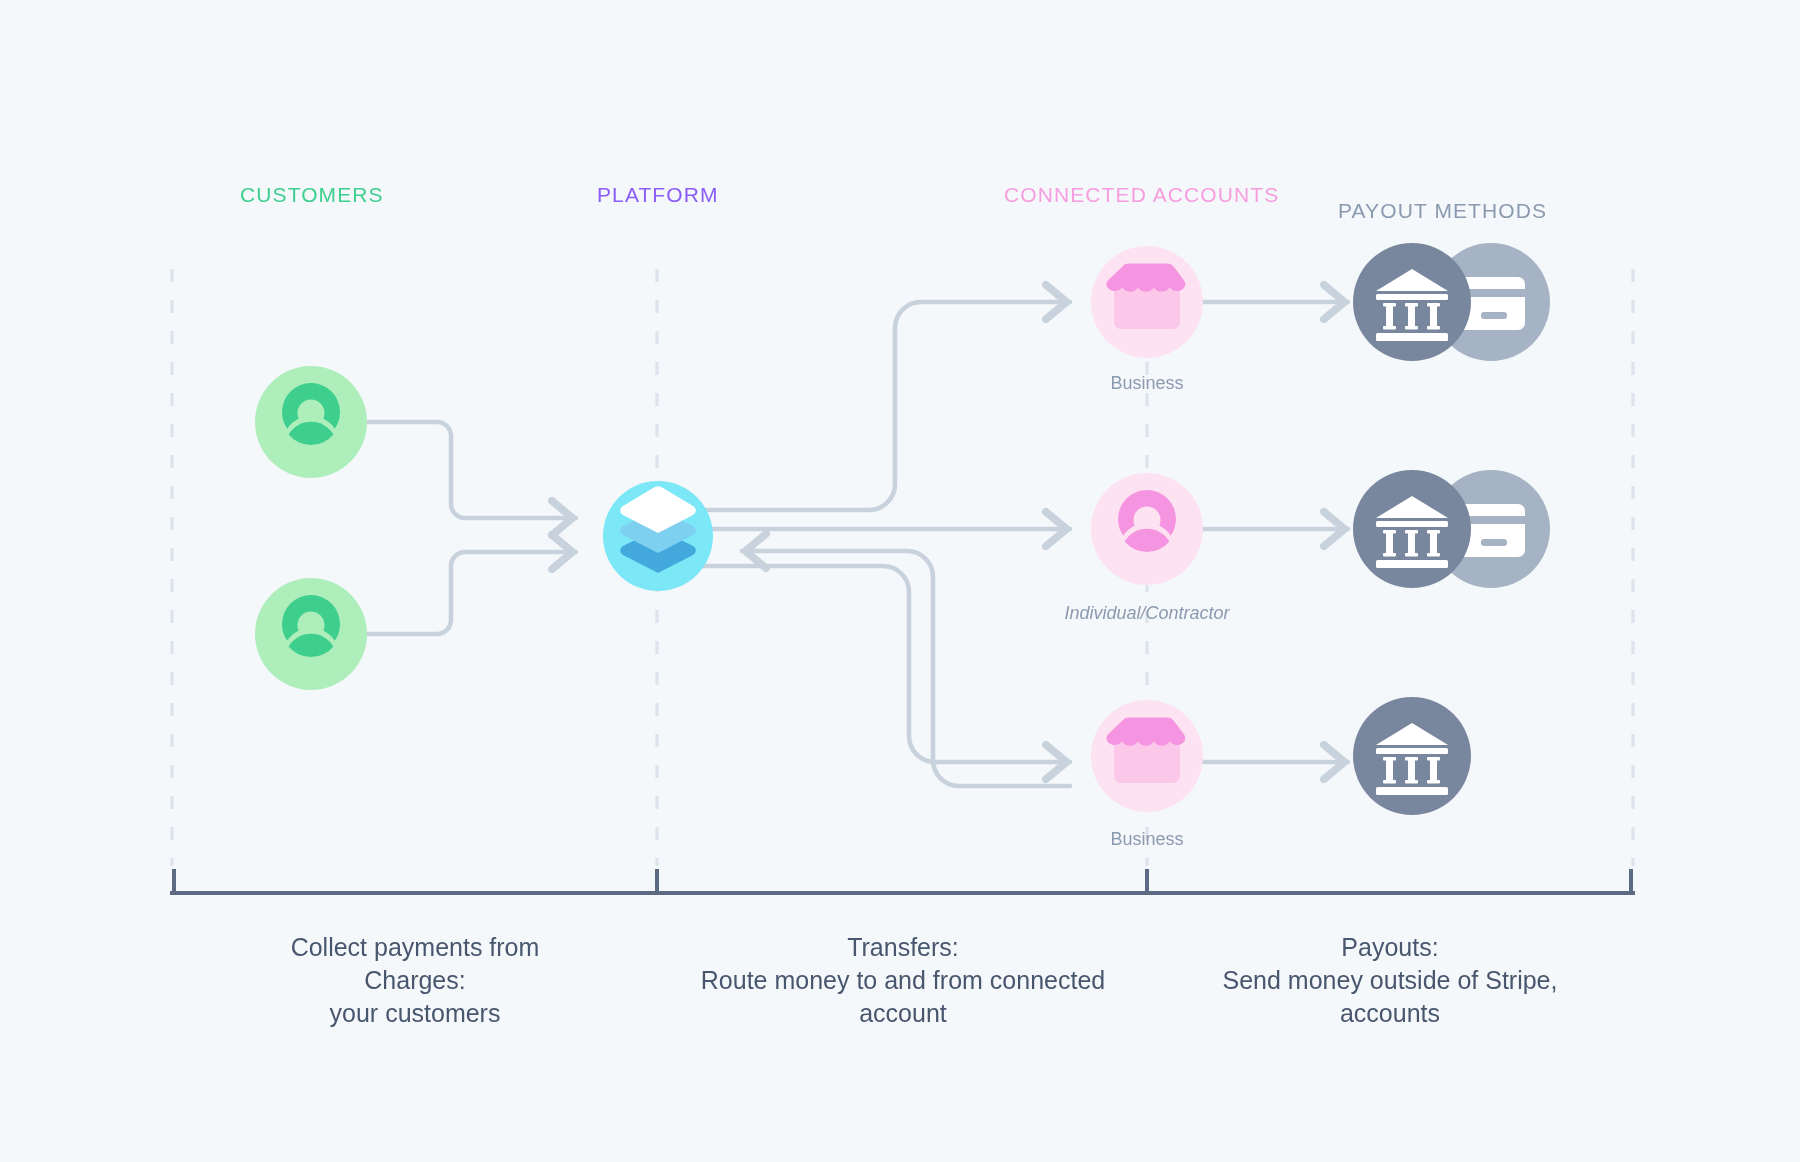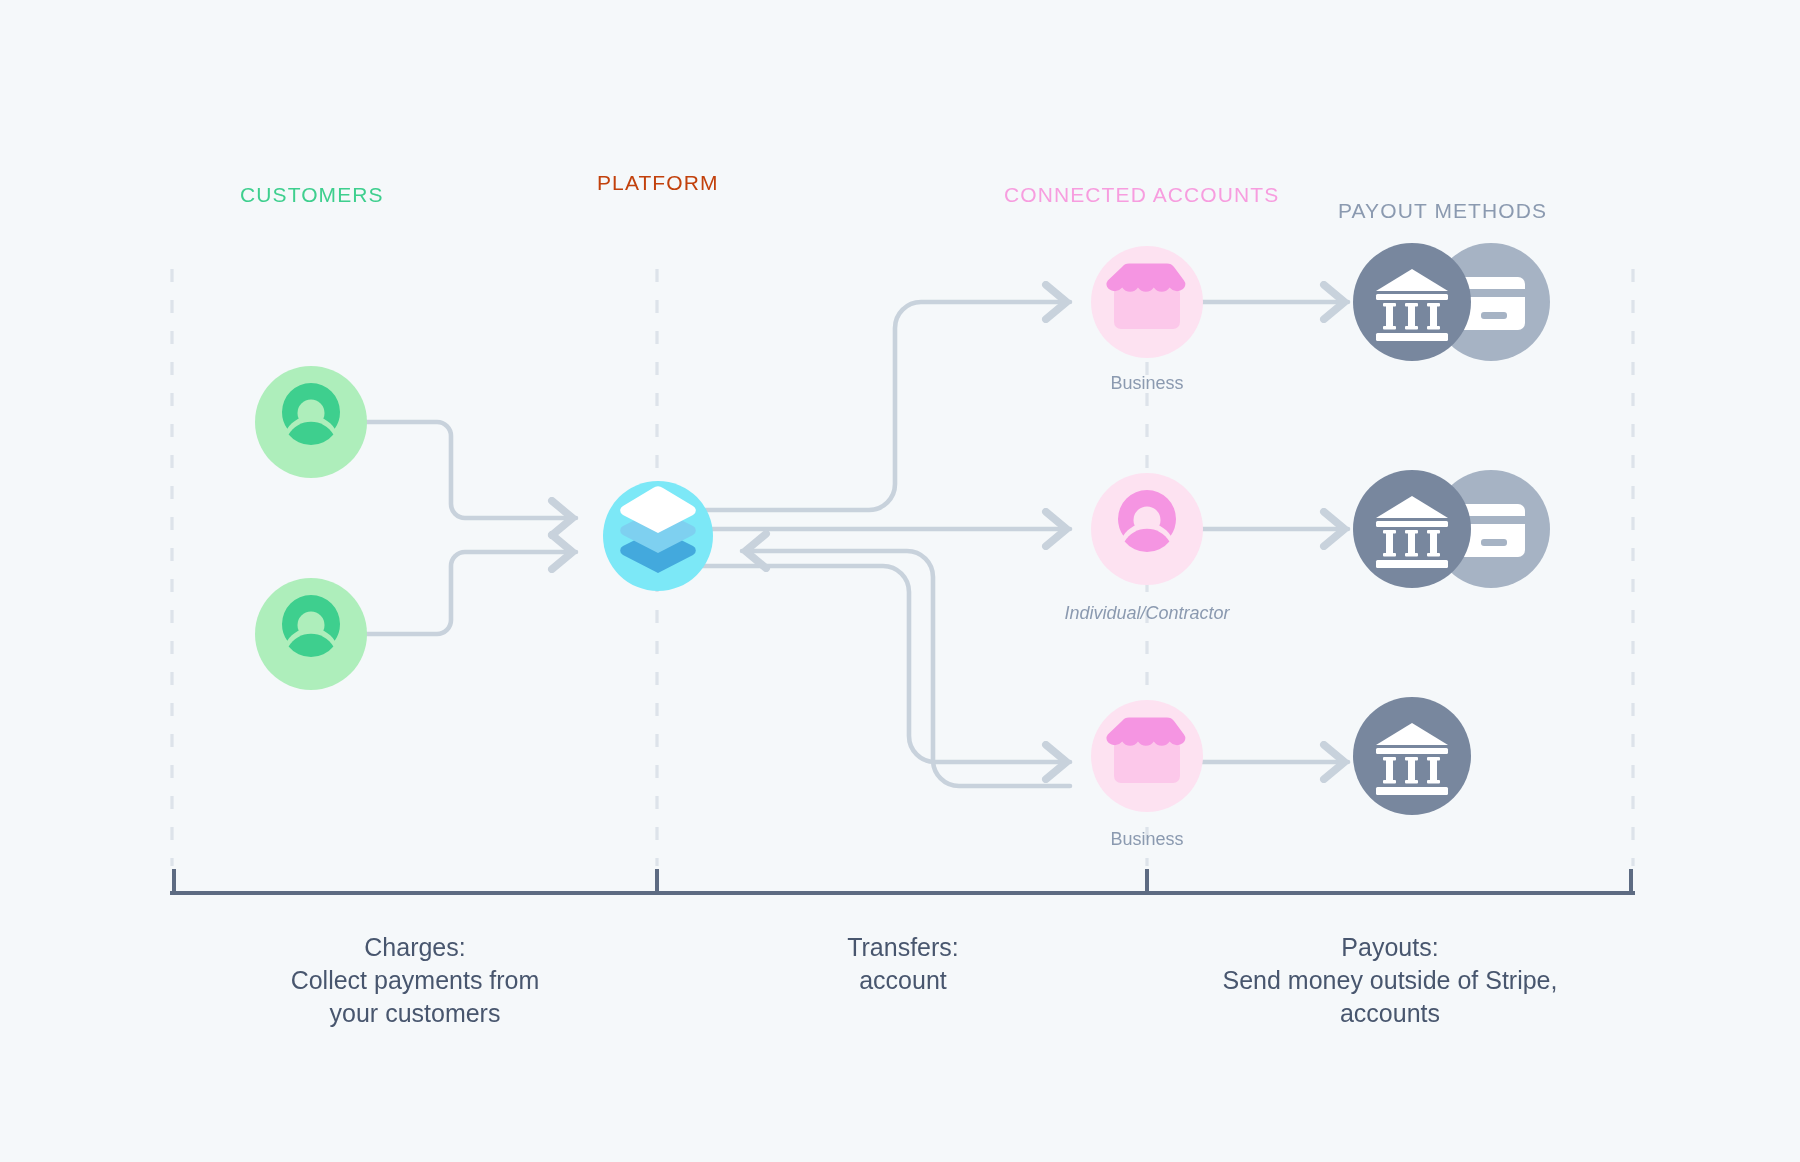--- a/index.html
+++ b/index.html
@@ -30,21 +30,21 @@
 
   
   .col-header {
     position: absolute;
     font-size: 21px;
     letter-spacing: 1.1px;
     font-weight: 400;
     white-space: nowrap;
   }
   #hdr-customers { left: 240px; top: 162px; color: #3ecf8e; }
-  #hdr-platform  { left: 597px; top: 150px; color: #c2410c; }
+  #hdr-platform  { left: 597px; top: 162px; color: #8b5cf6; }
   #hdr-connected { left: 1004px; top: 162px; color: #f79ddf; }
   #hdr-payout    { left: 1338px; top: 178px; color: #8b9ab0; }
 
   
   .node-caption {
     position: absolute;
     font-size: 18px;
     color: #8b9ab0;
     text-align: center;
     white-space: nowrap;
@@ -253,27 +253,28 @@
   <div class="col-header" id="hdr-customers">CUSTOMERS</div>
   <div class="col-header" id="hdr-platform">PLATFORM</div>
   <div class="col-header" id="hdr-connected">CONNECTED ACCOUNTS</div>
   <div class="col-header" id="hdr-payout">PAYOUT METHODS</div>
 
   <div class="node-caption" style="left:1147px; top:352px;">Business</div>
   <div class="node-caption" style="left:1147px; top:582px;font-style:italic;">Individual/Contractor</div>
   <div class="node-caption" style="left:1147px; top:808px;">Business</div>
 
   <div class="section-caption" style="left:415px; top:910px; width:430px;">
+    <span class="cap-line">Collect payments from</span>
     <span class="cap-line">Charges:</span>
-    <span class="cap-line">Collect payments from</span>
     <span class="cap-line">your customers</span>
   </div>
 
   <div class="section-caption" style="left:903px; top:910px; width:560px;">
     <span class="cap-line">Transfers:</span>
+    <span class="cap-line">Route money to and from connected</span>
     <span class="cap-line">account</span>
   </div>
 
   <div class="section-caption" style="left:1390px; top:910px; width:470px;">
     <span class="cap-line">Payouts:</span>
     <span class="cap-line">Send money outside of Stripe,</span>
     <span class="cap-line">accounts</span>
   </div>
 
 </div>

